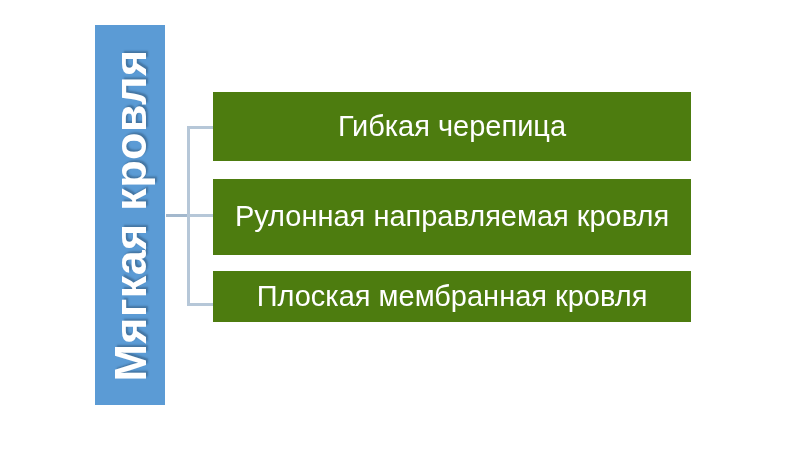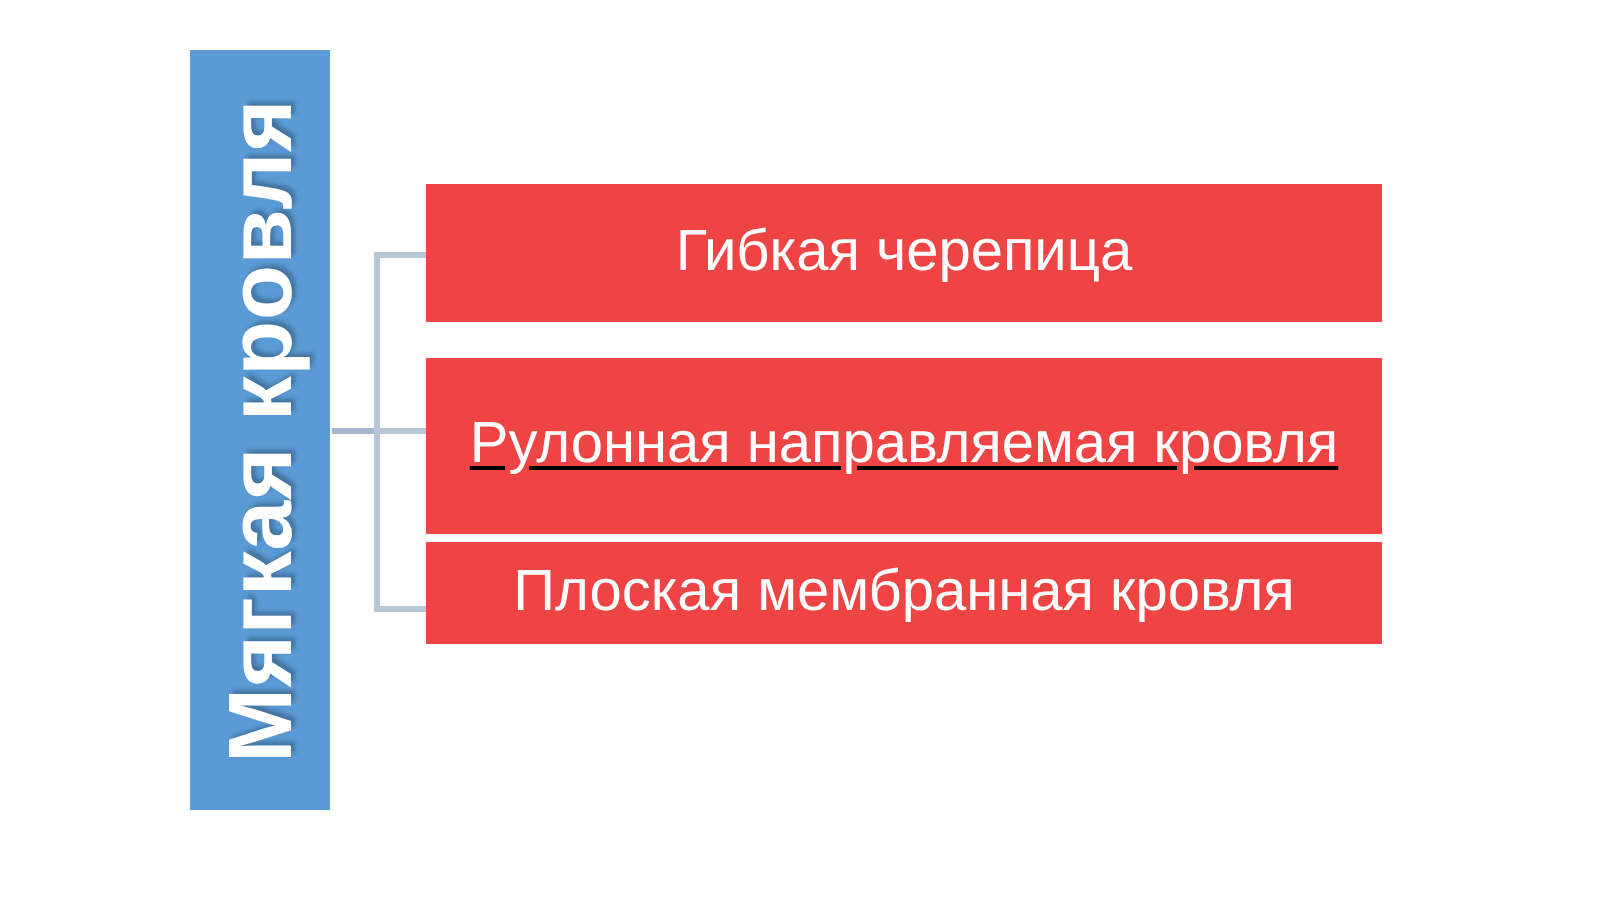--- a/index.html
+++ b/index.html
@@ -72,37 +72,37 @@
   }
   .connector-branch.b1 { top: 126px; }
   .connector-branch.b2 { top: 214px; }
   .connector-branch.b3 { top: 303px; }
 
   
   .child-box {
     position: absolute;
     left: 213px;
     width: 478px;
-    background: #ef4444;
+    background: #4d7c0f;
     display: flex;
     align-items: center;
     justify-content: center;
     box-sizing: border-box;
   }
   .child-box-label {
     color: #ffffff;
     font-family: "Liberation Sans", sans-serif;
     font-size: 29px;
     font-weight: normal;
     line-height: 1.1;
     white-space: nowrap;
     text-align: center;
   }
   .child-box.c1 { top: 92px;  height: 69px; }
-  .child-box.c2 { top: 179px; height: 88px; text-decoration: underline; }
+  .child-box.c2 { top: 179px; height: 76px; }
   .child-box.c3 { top: 271px; height: 51px; }
 </style>
 </head>
 <body>
 
 <div id="diagram-canvas">
 
   <div class="root-bar">
     <span class="root-bar-label">Мягкая кровля</span>
   </div>

